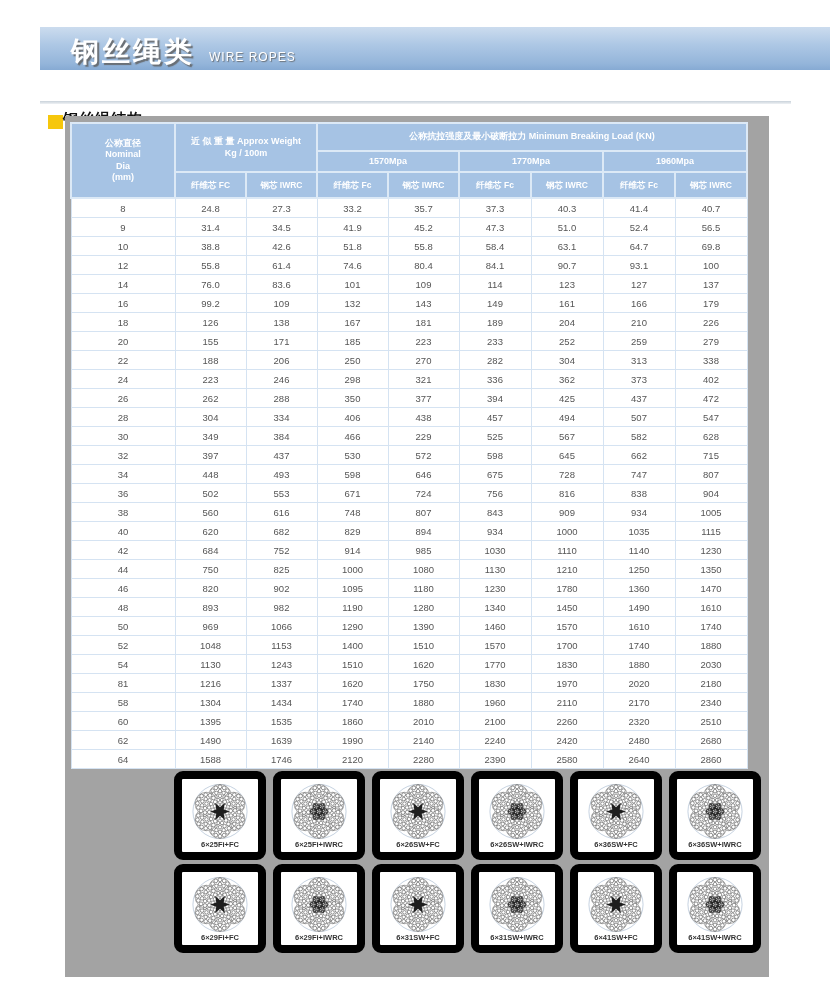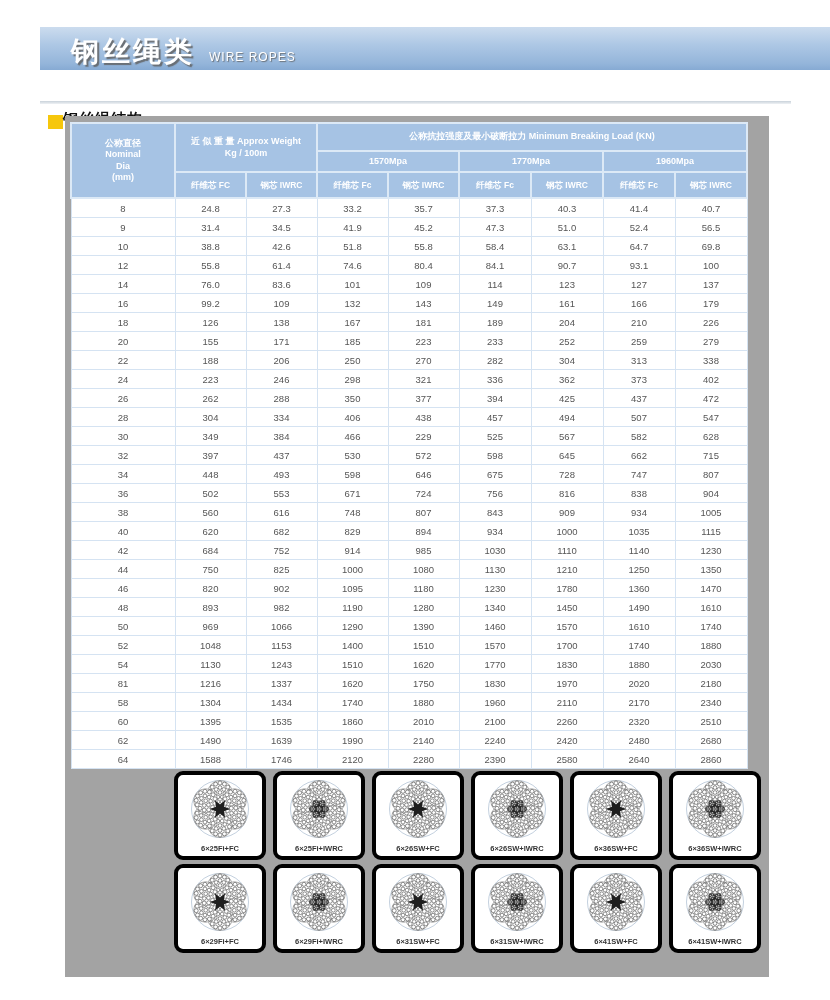--- a/index.html
+++ b/index.html
@@ -54,21 +54,21 @@
   }
   
   .note{
     margin:5px 0 0 0;font-size:10.5px;color:#333333;letter-spacing:1px;
   }
   
   .cards{
     margin:2px 0 0 109px;width:592px;display:flex;flex-wrap:wrap;gap:4px 7px;
   }
   .card{
-    width:92px;height:89px;background:#ffffff;border:4px solid #000000;border-radius:9px;
+    width:92px;height:89px;background:#ffffff;border:8px solid #000000;border-radius:9px;
     box-sizing:border-box;display:flex;flex-direction:column;align-items:center;
     justify-content:space-between;padding:4px 2px 3px;
   }
   .rope-svg{width:60px;height:60px;display:block;}
   .card-label{font-size:7.5px;font-weight:bold;color:#333333;white-space:nowrap;}
 </style>
 </head>
 <body>
 
 <div class="banner">

